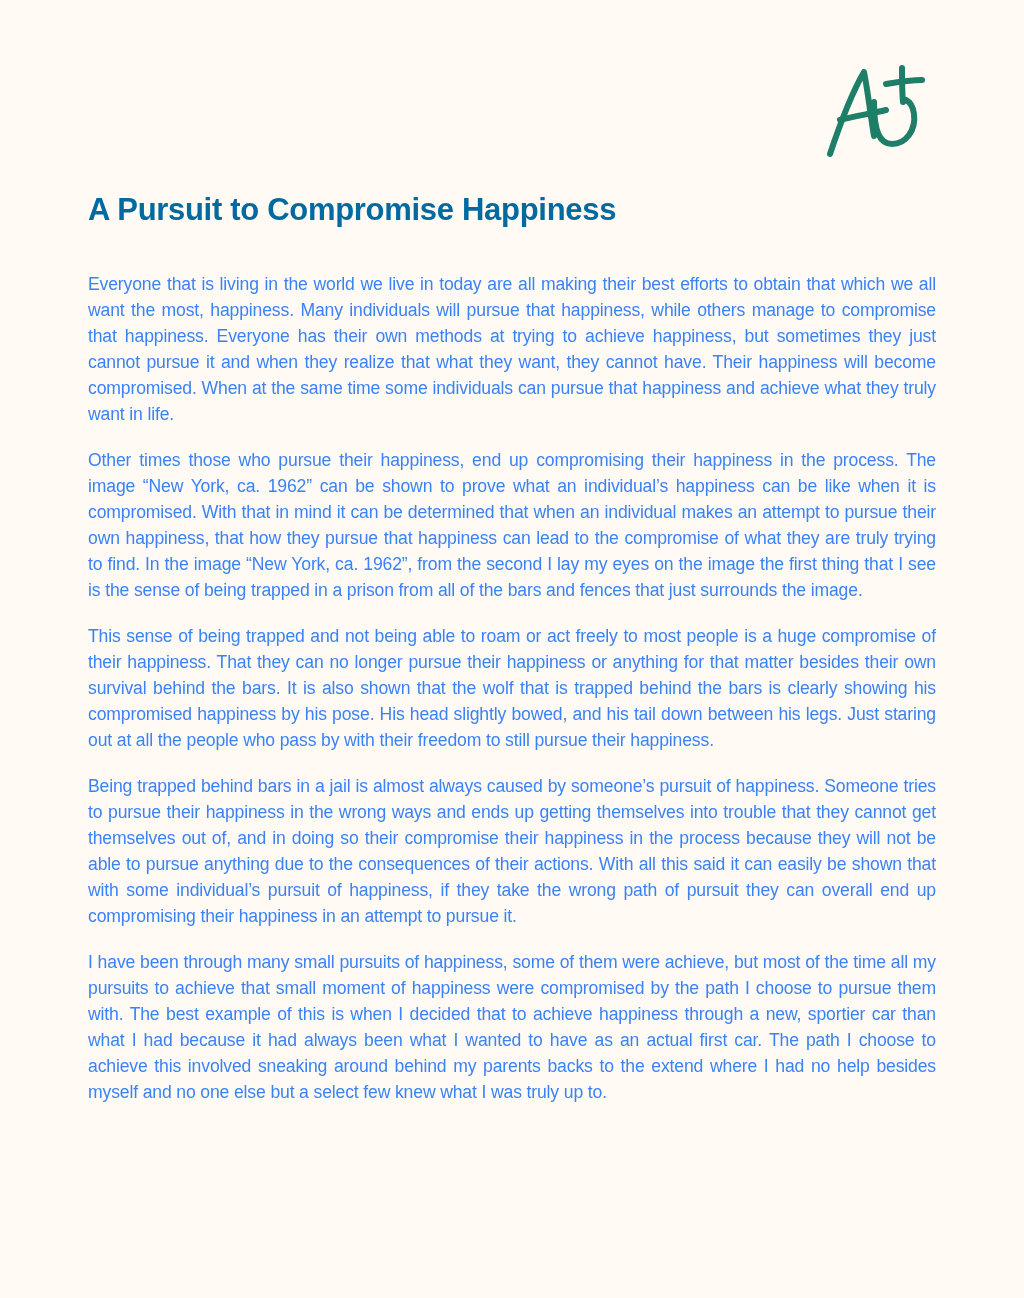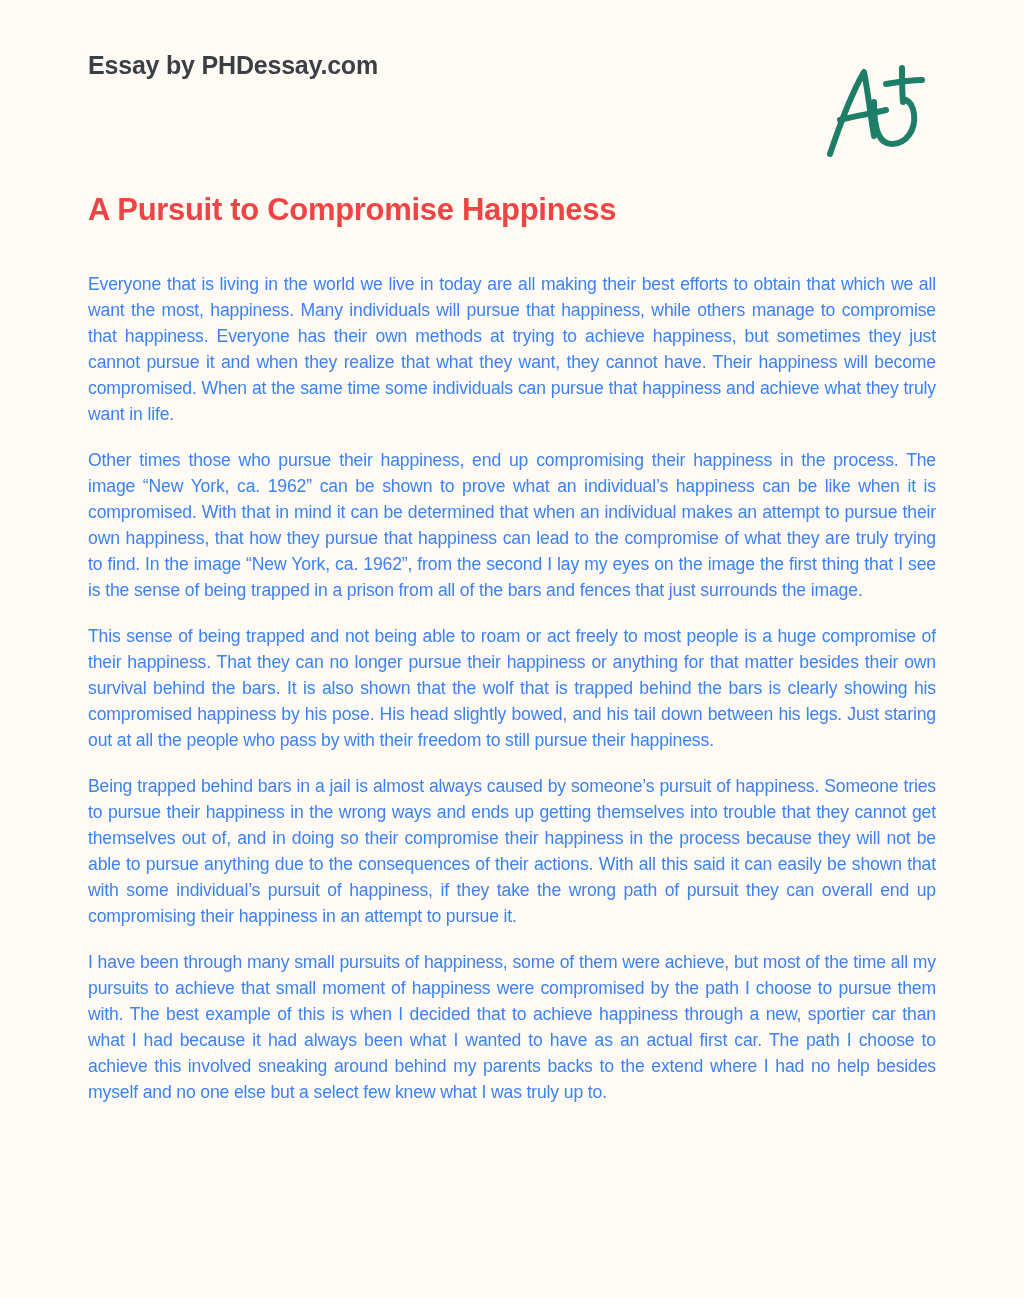--- a/index.html
+++ b/index.html
@@ -45,21 +45,21 @@
       width: 116px;
       height: 100px;
     }
     .essay-title {
       position: absolute;
       left: 88px;
       top: 190px;
       margin: 0;
       font-size: 31px;
       font-weight: bold;
-      color: #ef4444;
+      color: #0369a1;
       line-height: 40px;
       letter-spacing: -0.3px;
     }
     .essay-body {
       position: absolute;
       left: 88px;
       top: 271px;
       width: 848px;
       height: 979px;
       overflow: hidden;
@@ -70,21 +70,20 @@
       line-height: 26px;
       color: #3b82f6;
       text-align: justify;
       letter-spacing: -0.15px;
     }
   </style>
 </head>
 <body>
 
 <header class="site-header">
-  <h2 class="site-title">Essay by PHDessay.com</h2>
 </header>
 
 <div class="logo">
   <svg width="116" height="100" viewBox="0 0 116 100" fill="none" stroke="#1e7e67" stroke-width="6" stroke-linecap="round" stroke-linejoin="round">
 
     <path d="M12 92 C 22 62, 32 34, 46 10 C 50 30, 52 50, 56 74"></path>
     <path d="M22 58 C 36 54, 52 52, 68 48"></path>
 
     <path d="M56 40 C 56 70, 62 82, 74 82 C 88 82, 98 68, 96 52 C 95 44, 92 40, 88 38"></path>
 

